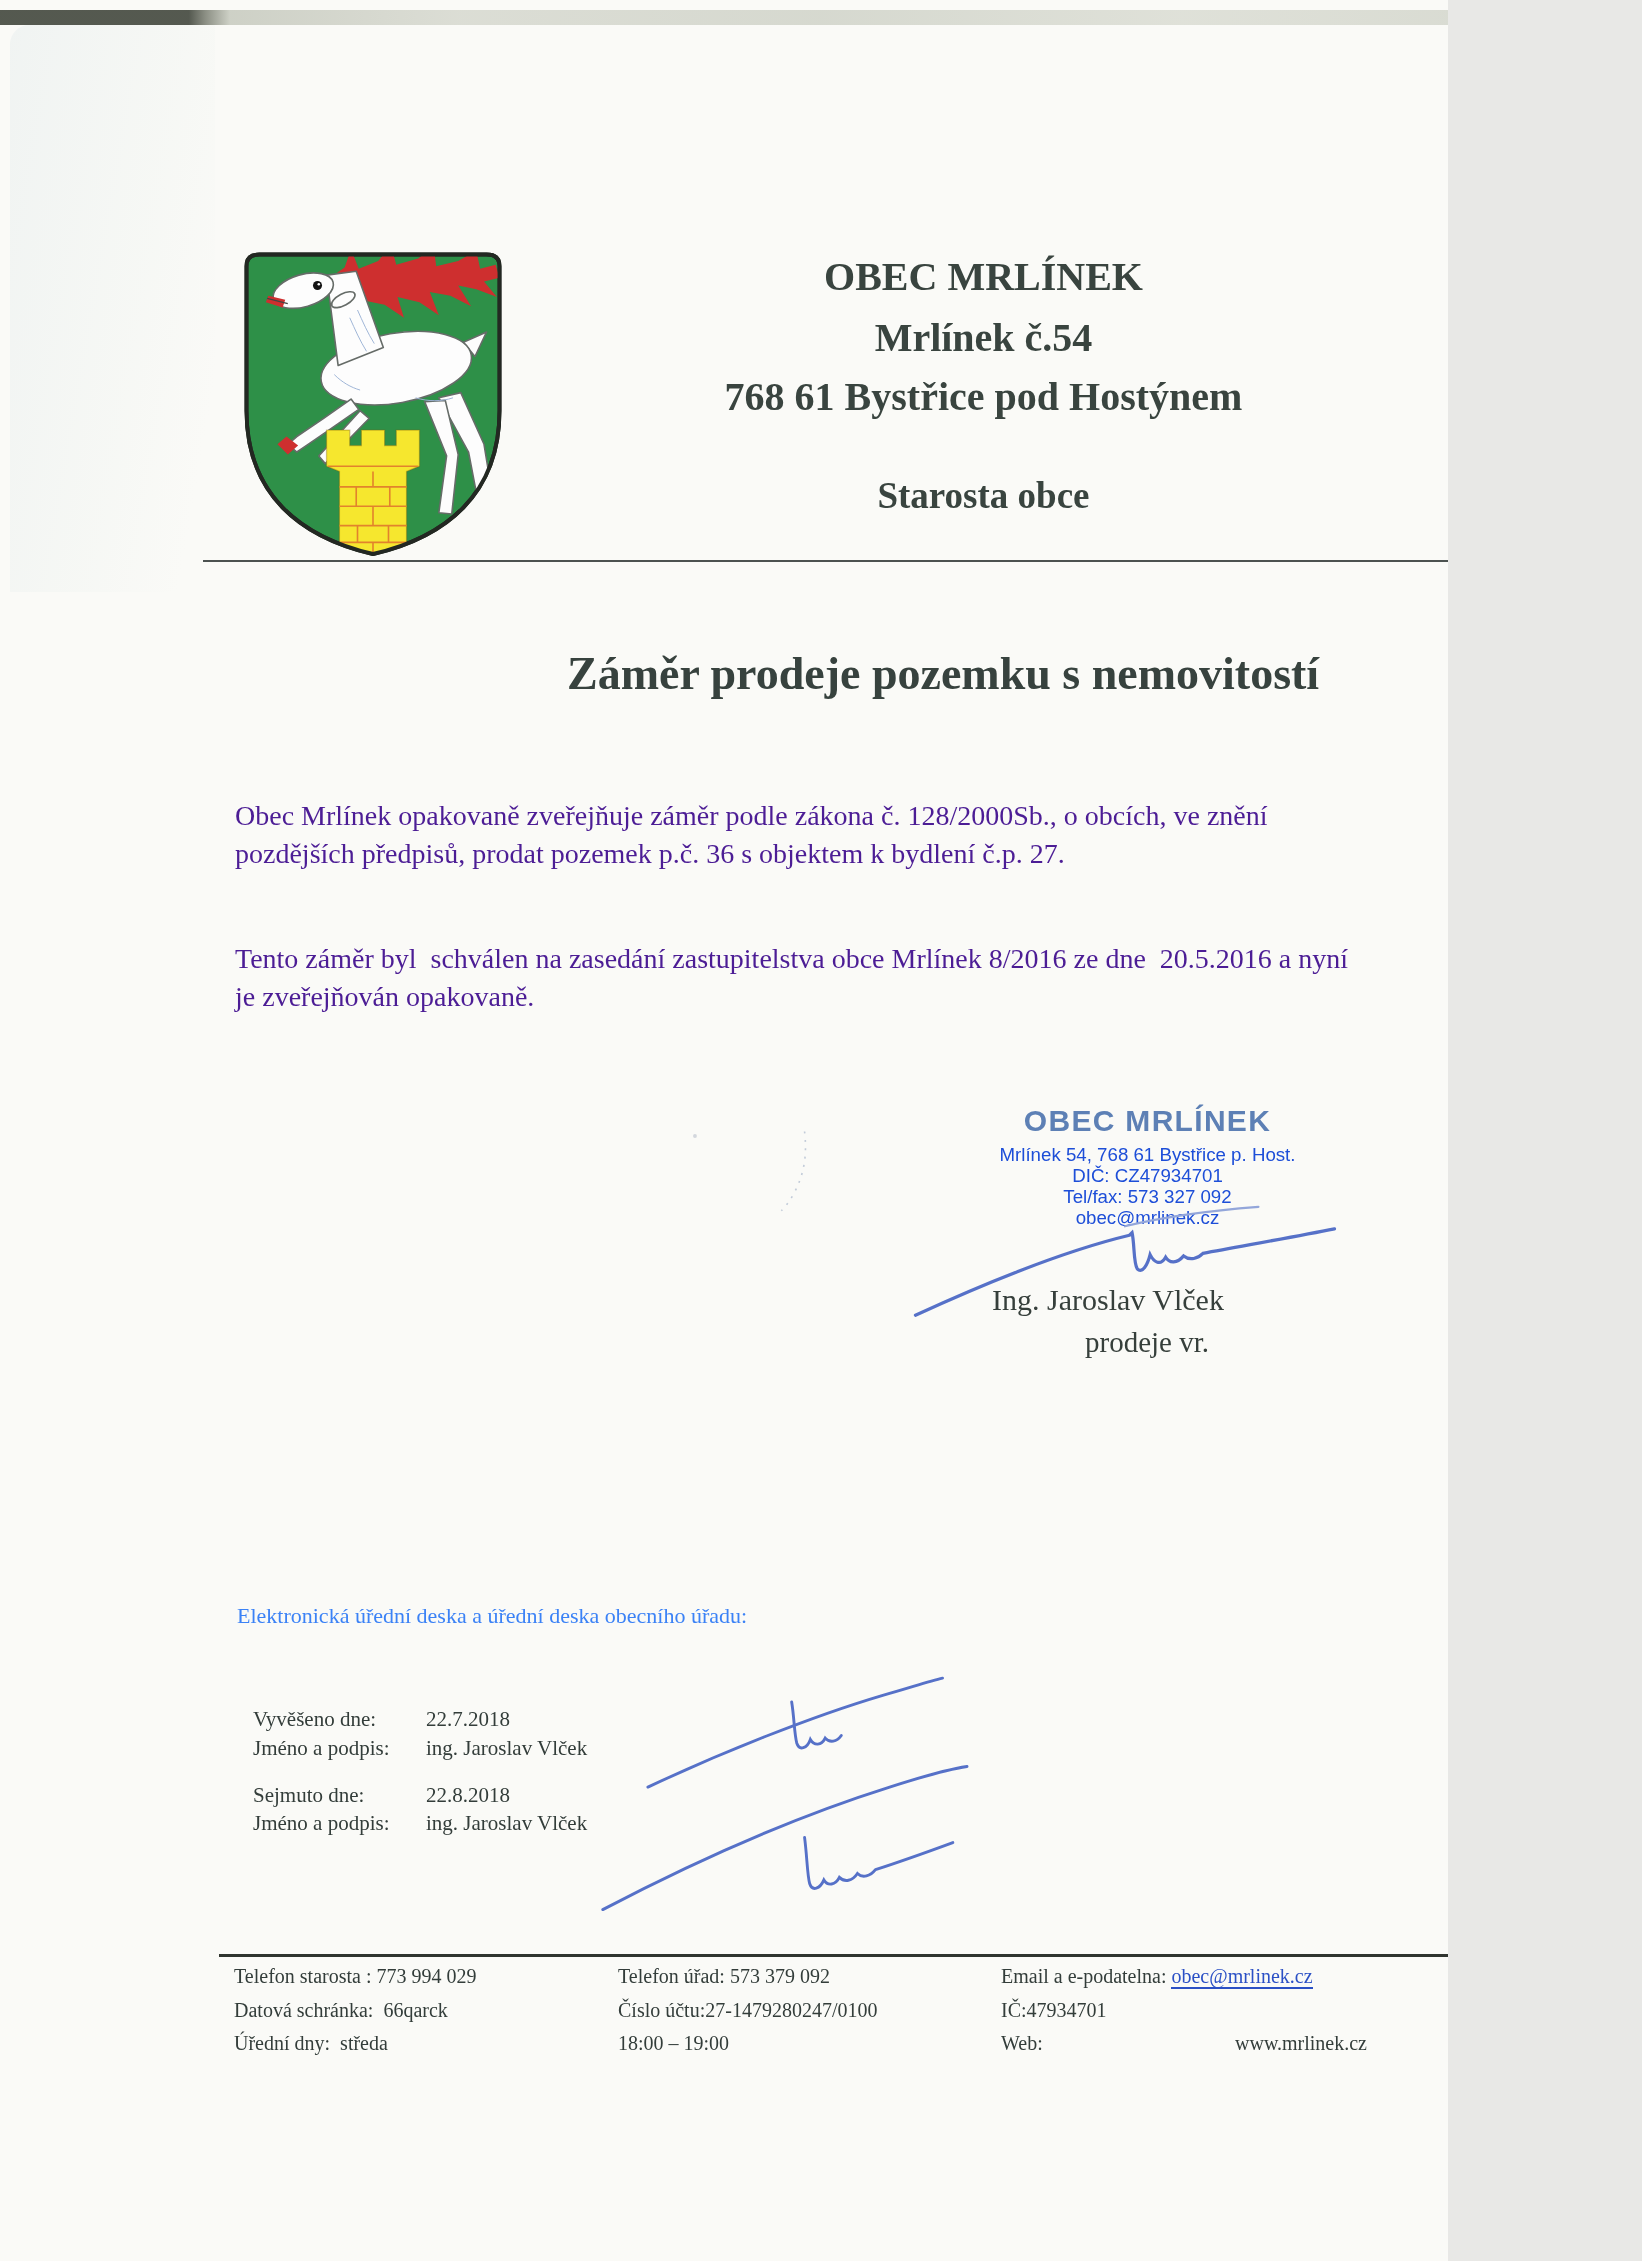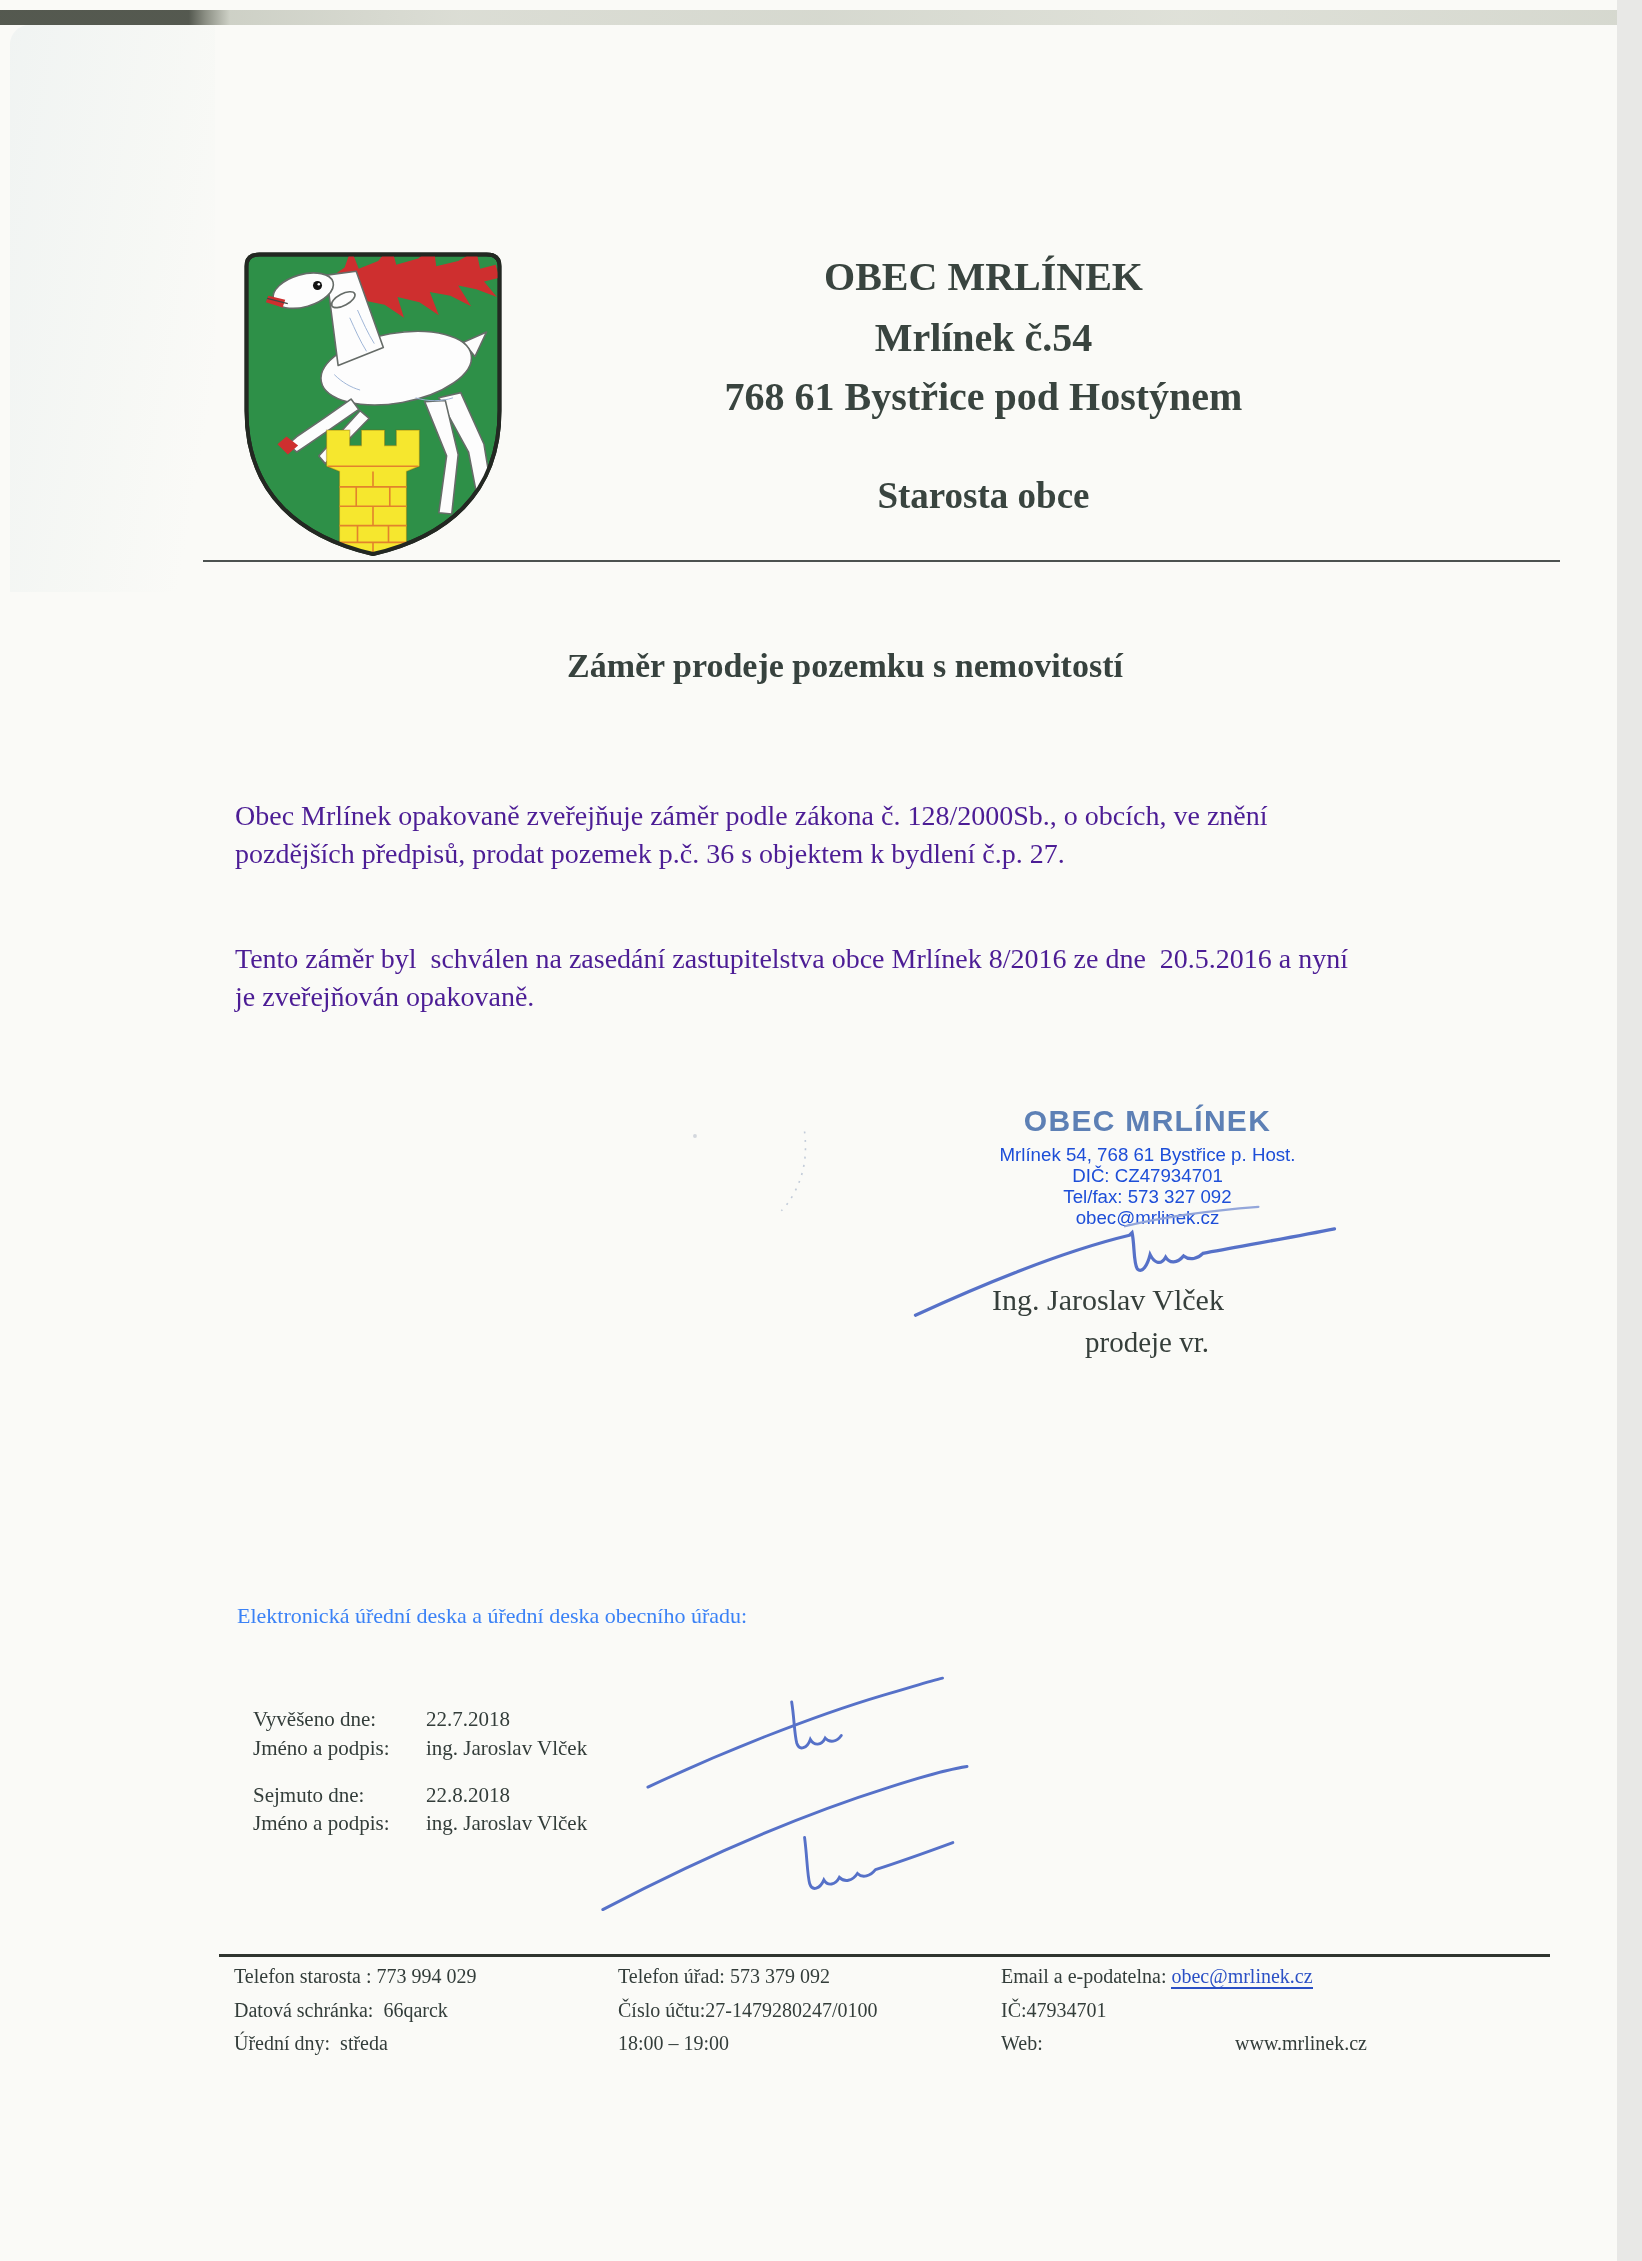--- a/index.html
+++ b/index.html
@@ -1,18 +1,18 @@
 <!DOCTYPE html>
 <html style="font-size:10.3px"><head>
 <meta charset="utf-8">
 <style>
   html,body{margin:0;padding:0;background:#e8e8e6;}
   .page{
     position:relative;
-    width:1617px;height:2261px;
+    width:1448px;height:2261px;
     background:#fafaf7;
     overflow:hidden;
     font-family:"Liberation Serif","DejaVu Serif",serif;
     color:#333d3a;
   }
   .abs{position:absolute;}
   
   .scan-strip{
     left:0;top:9.7px;width:1642px;height:15px;
     background:linear-gradient(90deg,#42473d 0%,#42473d 11.5%,#7f8377 12.5%,#c9ccc1 14%,#d8dad1 28%,#d2d5cb 50%,#dcded5 72%,#d1d4ca 100%);
@@ -24,21 +24,21 @@
     border-top-left-radius:19.3px;opacity:.8;
   }
   
   .hdr-center{left:632px;width:703px;text-align:center;font-weight:bold;color:#39443f;}
   .hdr-org{top:253px;font-size:40px;}
   .hdr-a1{top:314px;font-size:40px;}
   .hdr-a2{top:373px;font-size:40px;}
   .hdr-role{top:474px;font-size:37px;}
   .hdr-rule{left:203px;top:560px;width:1357px;height:1.9px;background:#4c5250;}
   
-  .doc-title{left:567px;top:647px;font-size:34px;font-weight:bold;color:#37423e;white-space:pre;}
+  .doc-title{left:567px;top:647px;font-size:46px;font-weight:bold;color:#37423e;white-space:pre;}
   .body-line{left:235px;font-size:28px;white-space:pre;color:#4c1d95;}
   
   .stamp{left:922px;top:1104px;width:451px;text-align:center;
     font-family:"Liberation Sans","DejaVu Sans",sans-serif;}
   .stamp-org{font-size:30px;font-weight:bold;letter-spacing:1.3px;color:#5d80b5;margin:0 0 6.4px 0;}
   .stamp-line{font-size:18.7px;line-height:21px;color:#1d4ed8;margin:0;}
   
   .sig-name{left:992px;top:1283px;font-size:30px;color:#363f3b;white-space:pre;}
   .sig-role{left:1085px;top:1326px;font-size:29px;color:#363f3b;white-space:pre;}
   

